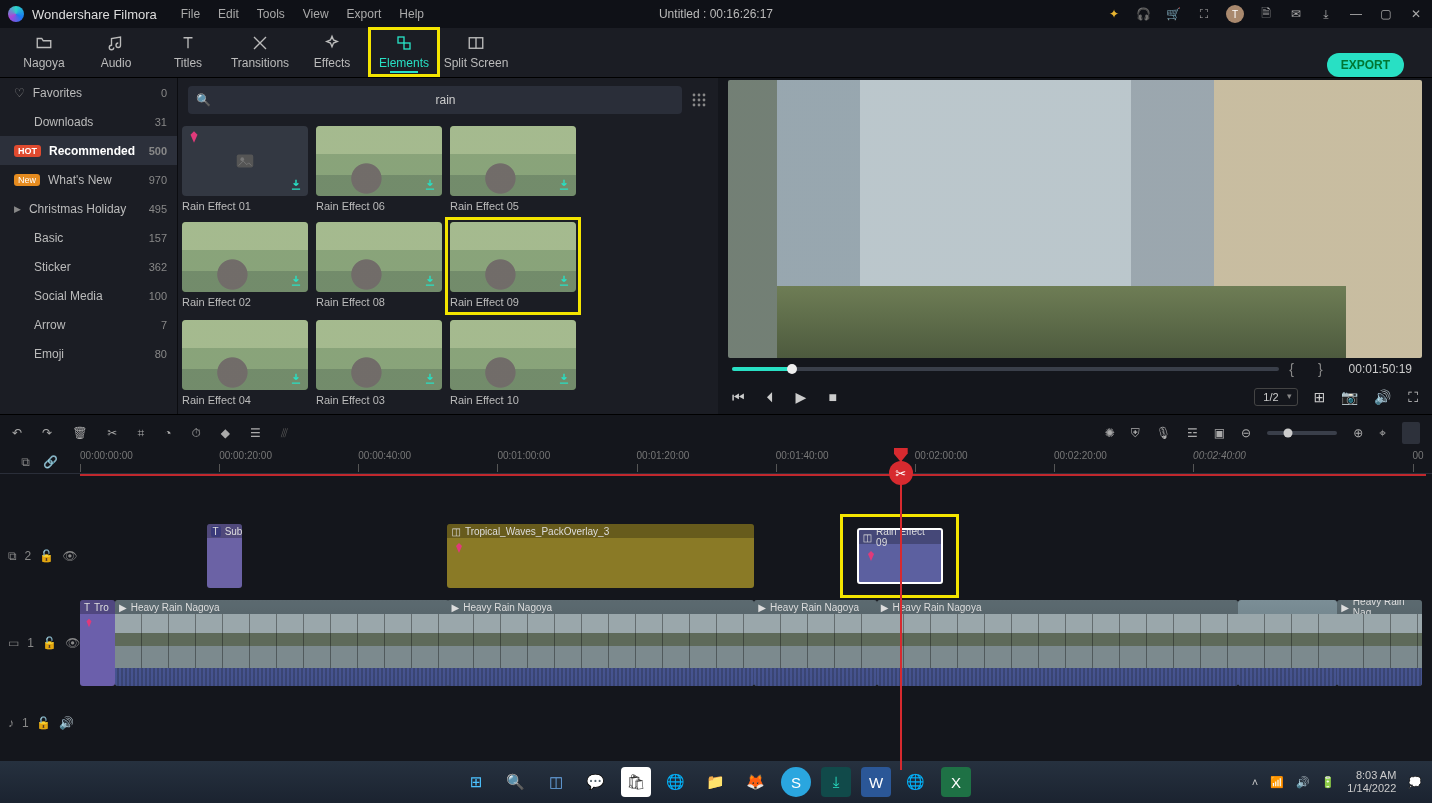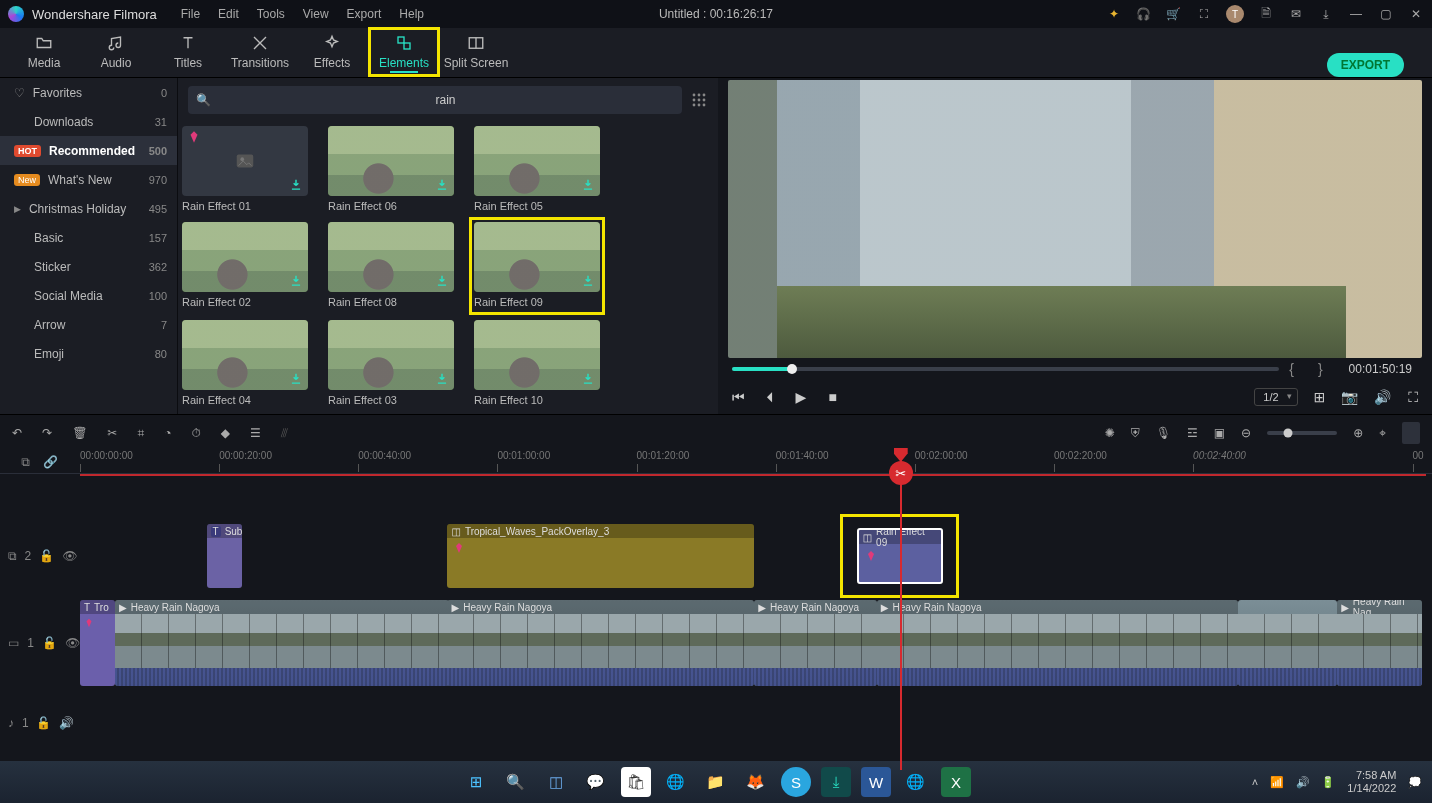--- a/index.html
+++ b/index.html
@@ -35,21 +35,21 @@
   .badge { font-size:9px; padding:1px 4px; border-radius:3px; color:#fff; }
   .badge.hot { background:#e04a2f; }
   .badge.new { background:#e58b1f; }
   .chevr { font-size:9px; color:#888; }
 
   .browser { flex:1; display:flex; flex-direction:column; max-width:540px; background:#1b1d24; }
   .searchrow { display:flex; align-items:center; gap:8px; padding:8px 10px; }
   .searchbox { flex:1; display:flex; align-items:center; background:#2a2e39; border-radius:4px; height:28px; padding:0 8px; gap:6px; color:#ccc; }
   .searchbox input { background:transparent; border:none; color:#ccc; font-size:12px; outline:none; flex:1;text-align:center; }
   .gridicon { width:18px;height:18px; display:flex;align-items:center;justify-content:center;color:#888;}
-  .thumbs { flex:1; overflow:auto; padding:4px 4px 4px 4px; display:grid; grid-template-columns:repeat(3, 126px); gap:10px 20px; align-content:start; }
+  .thumbs { flex:1; overflow:auto; padding:4px 4px 4px 4px; display:grid; grid-template-columns:repeat(3, 126px); gap:10px 8px; align-content:start; }
   .thumbcard { width:126px; }
   .thumb { width:126px; height:70px; border-radius:4px; position:relative; background:linear-gradient(#5a7a3f,#3b5a2c); }
   .thumb.ph { background:#333842; }
   .thumb .dm { position:absolute; top:4px; left:5px; width:14px; height:14px; }
   .thumb .dl { position:absolute; bottom:4px; right:5px; width:14px; height:14px; color:#28e0c4; }
   .thumb .img { position:absolute; inset:0; border-radius:4px; background:
     linear-gradient(rgba(230,240,255,0.25),rgba(230,240,255,0.25)),
     radial-gradient(circle at 40% 75%, #4a4037 0 16%, transparent 17%),
     linear-gradient(#8fa869 0 40%, #6a8a4e 40% 70%, #4c6a3a 70% 100%);
   }
@@ -169,21 +169,21 @@
     <span class="tbicon">▢</span>
     <span class="tbicon">✕</span>
   </div>
 </div>
 
 <div class="maintabs">
   <div class="maintab">
     <svg viewBox="0 0 24 24" fill="none" stroke="currentColor" stroke-width="1.8">
         <path d="M3 6h6l2 3h10v9H3z"></path>
       </svg>
-    <span>Media</span>
+    <span>Nagoya</span>
   </div>
   <div class="maintab">
     <svg viewBox="0 0 24 24" fill="none" stroke="currentColor" stroke-width="1.8">
         <path d="M9 18a3 3 0 1 1-3-3V6l12-2v11a3 3 0 1 1-3-3"></path>
       </svg>
     <span>Audio</span>
   </div>
   <div class="maintab">
     <svg viewBox="0 0 24 24" fill="none" stroke="currentColor" stroke-width="1.8">
         <path d="M6 5h12M12 5v14"></path>
@@ -613,18 +613,18 @@
   <div class="tbapp" style="background:#114a4a;color:#28e0c4">⤓</div>
   <div class="tbapp" style="background:#2b5797;color:#fff">W</div>
   <div class="tbapp">🌐</div>
   <div class="tbapp" style="background:#1e7145;color:#fff">X</div>
   <div class="tbright">
     <span>˄</span>
     <span>📶</span>
     <span>🔊</span>
     <span>🔋</span>
     <div class="tbclock">
-      <div>7:58 AM</div>
+      <div>8:03 AM</div>
       <div>1/14/2022</div>
     </div>
     <span>💭</span>
   </div>
 </div>
 
 </body></html>

